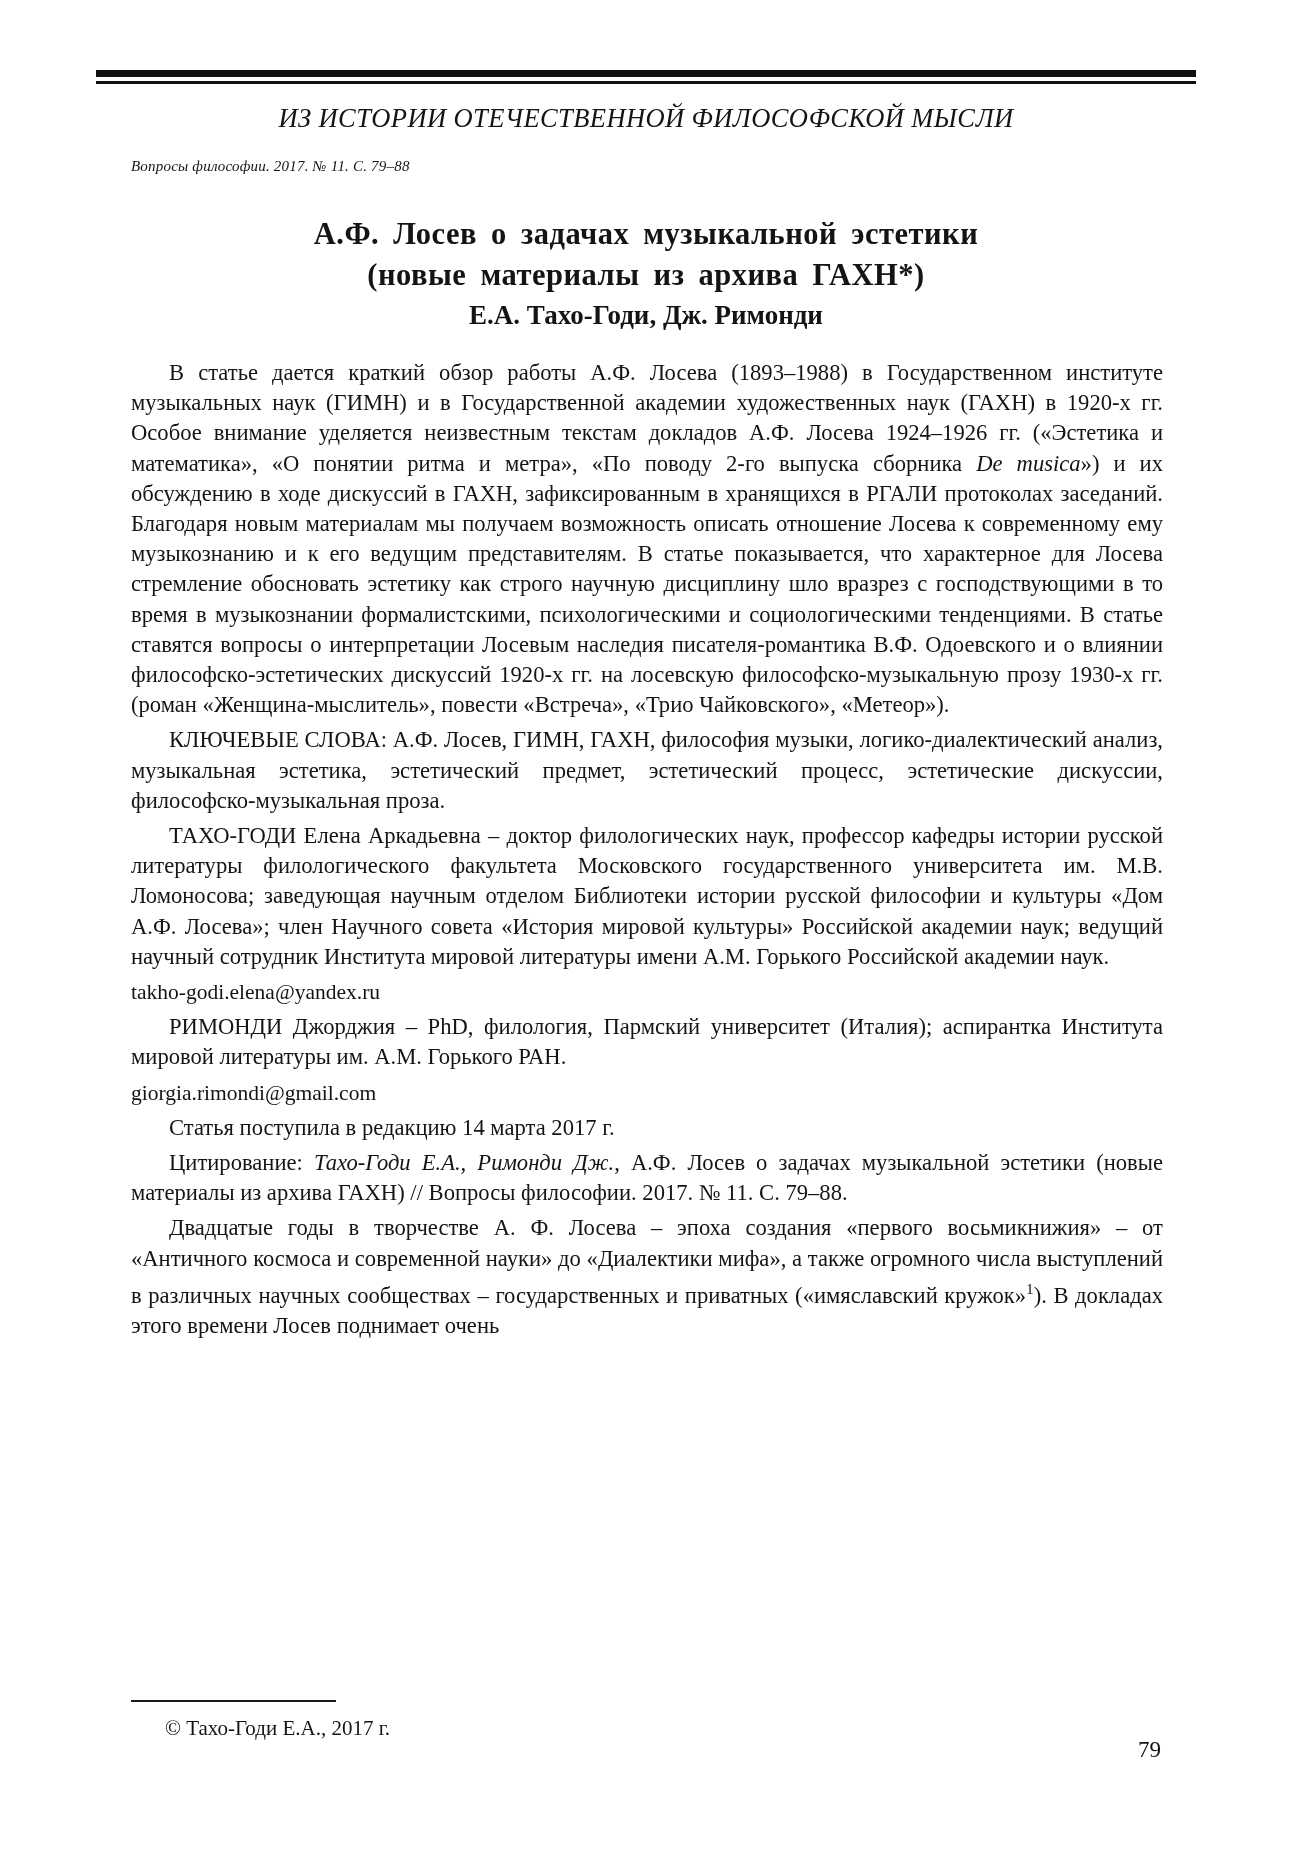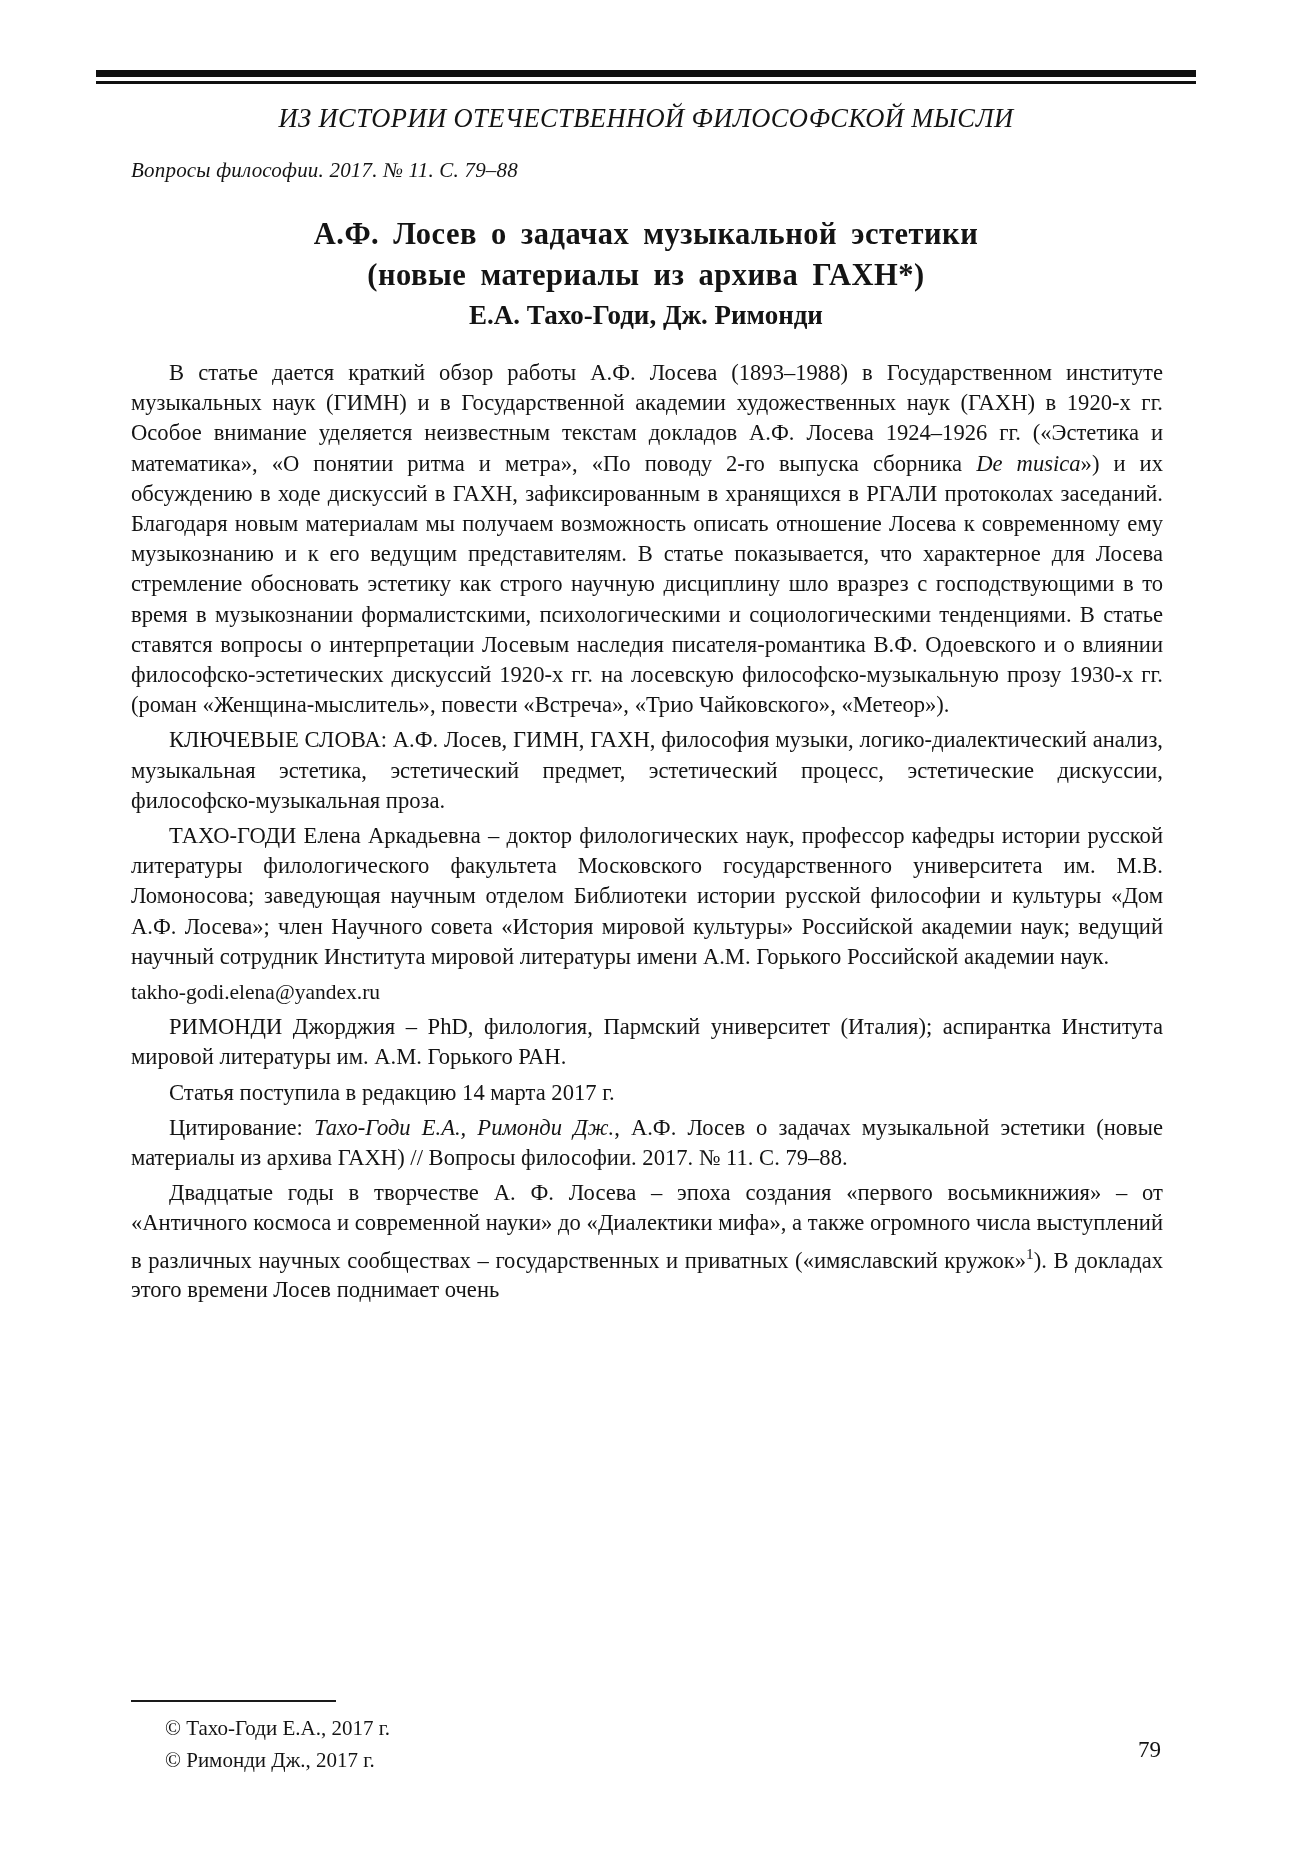--- a/index.html
+++ b/index.html
@@ -59,21 +59,21 @@
     font-size: 26.5px;
     letter-spacing: 0.4px;
     white-space: nowrap;
   }
 
   .journal-line {
     position: absolute;
     left: 131px;
     top: 158px;
     font-style: italic;
-    font-size: 21px;
+    font-size: 15px;
     letter-spacing: 0.2px;
     text-align: center;
   }
 
   .title {
     position: absolute;
     left: 131px;
     top: 214px;
     width: 1030px;
     text-align: center;
@@ -172,32 +172,32 @@
     <p class="para"><span>В статье дается краткий обзор работы А.Ф. Лосева (1893–1988) в Государственном институте музыкальных наук (ГИМН) и в Государственной академии художественных наук (ГАХН) в 1920-х гг. Особое внимание уделяется неизвестным текстам докладов А.Ф. Лосева 1924–1926 гг. («Эстетика и математика», «О понятии ритма и метра», «По поводу 2-го выпуска сборника </span><span class="it">De musica</span><span>») и их обсуждению в ходе дискуссий в ГАХН, зафиксированным в хранящихся в РГАЛИ протоколах заседаний. Благодаря новым материалам мы получаем возможность описать отношение Лосева к современному ему музыкознанию и к его ведущим представителям. В статье показывается, что характерное для Лосева стремление обосновать эстетику как строго научную дисциплину шло вразрез с господствующими в то время в музыкознании формалистскими, психологическими и социологическими тенденциями. В статье ставятся вопросы о интерпретации Лосевым наследия писателя-романтика В.Ф. Одоевского и о влиянии философско-эстетических дискуссий 1920-х гг. на лосевскую философско-музыкальную прозу 1930-х гг. (роман «Женщина-мыслитель», повести «Встреча», «Трио Чайковского», «Метеор»).</span></p>
 
     <p class="para">КЛЮЧЕВЫЕ СЛОВА: А.Ф. Лосев, ГИМН, ГАХН, философия музыки, логико-диалектический анализ, музыкальная эстетика, эстетический предмет, эстетический процесс, эстетические дискуссии, философско-музыкальная проза.</p>
 
     <p class="para">ТАХО-ГОДИ Елена Аркадьевна – доктор филологических наук, профессор кафедры истории русской литературы филологического факультета Московского государственного университета им. М.В. Ломоносова; заведующая научным отделом Библиотеки истории русской философии и культуры «Дом А.Ф. Лосева»; член Научного совета «История мировой культуры» Российской академии наук; ведущий научный сотрудник Института мировой литературы имени А.М. Горького Российской академии наук.</p>
 
     <p class="para email">takho-godi.elena@yandex.ru</p>
 
     <p class="para">РИМОНДИ Джорджия – PhD, филология, Пармский университет (Италия); аспирантка Института мировой литературы им. А.М. Горького РАН.</p>
 
+    <p class="para email">giorgia.rimondi@gmail.com</p>
 
     <p class="para">Статья поступила в редакцию 14 марта 2017 г.</p>
 
     <p class="para"><span>Цитирование: </span><span class="it">Тахо-Годи Е.А., Римонди Дж.</span><span>, А.Ф. Лосев о задачах музыкальной эстетики (новые материалы из архива ГАХН) // Вопросы философии. 2017. № 11. С. 79–88.</span></p>
 
 
     <p class="para"><span>Двадцатые годы в творчестве А. Ф. Лосева – эпоха создания «первого восьмикнижия» – от «Античного космоса и современной науки» до «Диалектики мифа», а также огромного числа выступлений в различных научных сообществах – государственных и приватных («имяславский кружок»</span><span class="sup">1</span><span>). В докладах этого времени Лосев поднимает очень</span></p>
 
   </div>
 
   <div class="foot-rule"></div>
 
   <div class="footnotes">
     <div>© Тахо-Годи Е.А., 2017 г.</div>
-    <div>© Римонди Дж., 2017 г.</div>
   </div>
 
   <div class="page-number">79</div>
 
 </div>
 
 </body></html>

